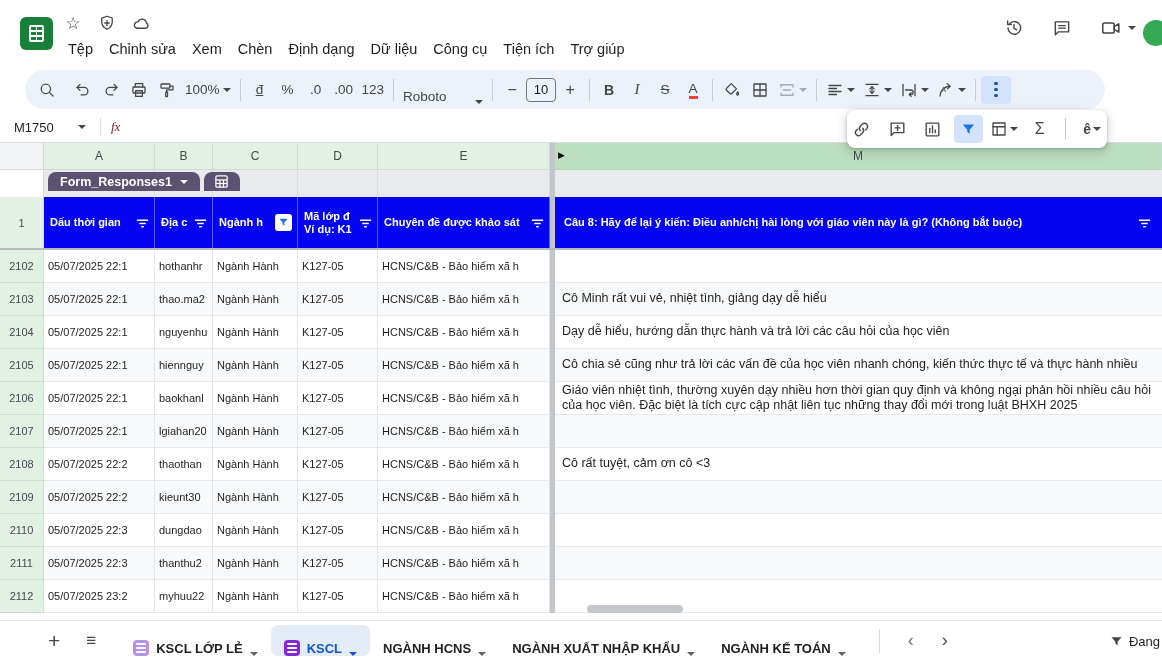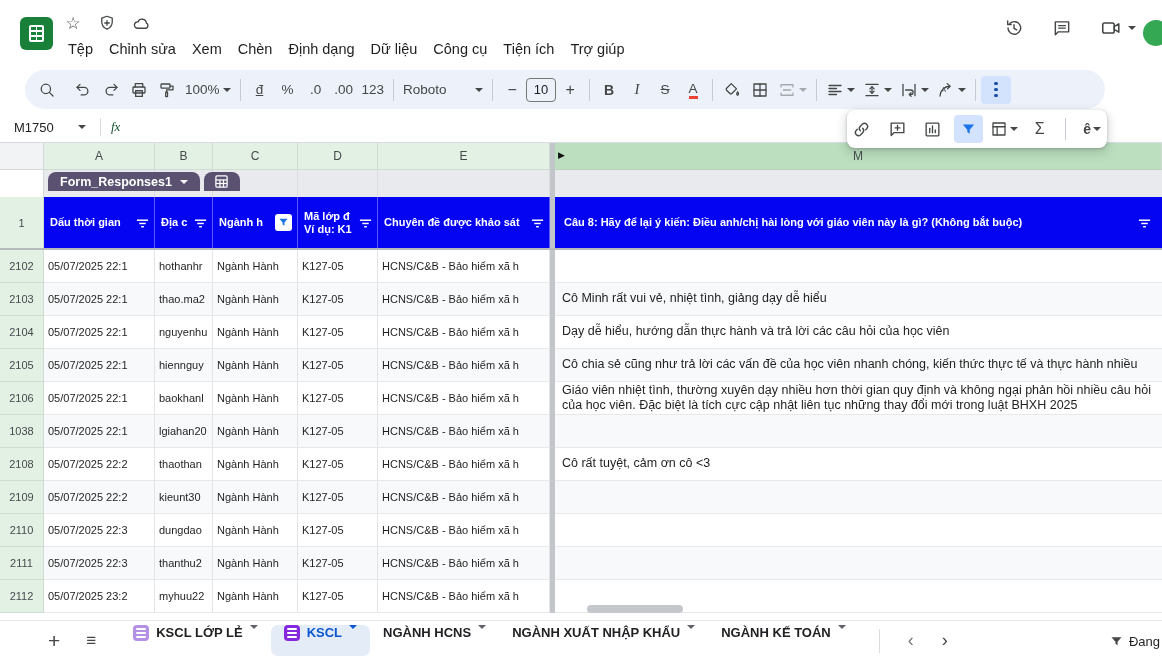--- a/index.html
+++ b/index.html
@@ -41,21 +41,21 @@
 
   
   #overflow-pop { position:absolute; left:847px; top:110px; width:260px; height:38px; background:#fff; border-radius:8px; box-shadow:0 1px 3px rgba(60,64,67,.3), 0 4px 8px 3px rgba(60,64,67,.15); display:flex; align-items:center; justify-content:center; gap:6px; z-index:60; }
   .pbtn { width:30px; height:28px; border-radius:4px; display:flex; align-items:center; justify-content:center; gap:2px; color:#444746; font-size:14px; }
   .pbtn.filter-on { background:var(--active_btn_bg); }
 
   
   #formula-bar { position:absolute; left:0; top:112px; width:1162px; height:31px; background:#fff; border-bottom:1px solid #d9dce1; display:flex; align-items:center; }
   #name-box { width:86px; padding-left:14px; font-size:13px; color:#1f1f1f; display:flex; align-items:center; justify-content:space-between; }
   #fx-sep { width:1px; height:18px; background:#dadce0; margin:0 10px 0 14px; }
-  #fx-label { font-style:italic; color:#14532d; font-size:13px; font-family:"Liberation Serif",serif; }
+  #fx-label { font-style:italic; color:#7f1d1d; font-size:13px; font-family:"Liberation Serif",serif; }
 
   
   #grid { position:absolute; left:0; top:143px; width:1162px; height:470px; background:#fff; }
   .grow { display:flex; width:1162px; }
   .c-rh { width:44px; flex:none; }
   .c-a { width:111px; flex:none; }
   .c-b { width:58px; flex:none; }
   .c-c { width:85px; flex:none; }
   .c-d { width:80px; flex:none; }
   .c-e { width:172px; flex:none; }
@@ -95,21 +95,21 @@
   .drow .c-m { font-size:12.5px; color:#1f1f1f; border-bottom:1px solid #e7e8ea; background:#fff; padding:0 0 0 7px; display:flex; align-items:center; overflow:hidden; line-height:15.5px; white-space:normal; }
   .drow.band .cell, .drow.band .c-m { background:var(--banding); }
 
   #h-scrollbar { position:absolute; left:587px; top:462px; width:96px; height:8px; border-radius:4px; background:#c4c7cb; z-index:10; }
 
   
   #tabbar { position:absolute; left:0; top:620px; width:1162px; height:40px; background:#fff; border-top:1px solid #e4e6e8; display:flex; align-items:center; }
   #add-sheet { margin-left:48px; font-size:21px; color:#444746; }
   #all-sheets { margin-left:26px; font-size:17px; color:#444746; }
   #tabs { display:flex; align-items:center; margin-left:24px; height:40px; }
-  .sheet-tab { display:flex; align-items:flex-start; gap:7px; padding:0 13px; height:31px; border-radius:7px; font-size:13px; color:#202124; font-weight:bold; white-space:nowrap; }
+  .sheet-tab { display:flex; align-items:flex-end; gap:7px; padding:0 13px; height:31px; border-radius:7px; font-size:13px; color:#202124; font-weight:bold; white-space:nowrap; }
   .sheet-tab .caret { width:0; height:0; border-left:4px solid transparent; border-right:4px solid transparent; border-top:4.5px solid #5f6368; }
   .sheet-tab.active { background:var(--active_tab_bg); color:var(--accent_blue); }
   .sheet-tab.active .caret { border-top-color:var(--accent_blue); }
   .tab-ico { width:16px; height:16px; border-radius:4px; display:flex; flex-direction:column; justify-content:center; gap:2px; padding:0 3px; }
   .tab-ico i { height:1.8px; background:#fff; border-radius:1px; }
   #tab-sep { width:1px; height:24px; background:#dadce0; margin:0 14px 0 20px; }
   .nav-arrow { font-size:18px; color:#747775; padding:0 14px; }
   #filter-status { position:absolute; right:0; top:0; height:40px; display:flex; align-items:center; gap:5px; padding-right:2px; font-size:13px; color:#1f1f1f; }
 </style>
 </head>
@@ -218,21 +218,21 @@
           <span>100%</span>
           <span class="mini-caret"></span>
         </span>
       <span class="tsep"></span>
       <span class="tbtn txt" style="text-decoration:underline;">đ</span>
       <span class="tbtn txt">%</span>
       <span class="tbtn txt">.0</span>
       <span class="tbtn txt">.00</span>
       <span class="tbtn txt">123</span>
       <span class="tsep"></span>
-      <span class="tbtn txt" style="width:88px; justify-content:space-between;">
+      <span class="tbtn txt" style="width:88px; justify-content:space-between;align-items:flex-end;">
           <span id="font-name">Roboto</span>
           <span class="mini-caret"></span>
         </span>
       <span class="tsep"></span>
       <span class="tbtn" style="font-size:16px;">−</span>
       <span id="size-box">10</span>
       <span class="tbtn" style="font-size:16px;">+</span>
       <span class="tsep"></span>
       <span class="tbtn b-bold">B</span>
       <span class="tbtn b-italic">I</span>
@@ -512,21 +512,21 @@
           <div class="c-rh rh">2106</div>
           <div class="c-a cell">05/07/2025 22:1</div>
           <div class="c-b cell">baokhanl</div>
           <div class="c-c cell">Ngành Hành</div>
           <div class="c-d cell">K127-05</div>
           <div class="c-e cell">HCNS/C&amp;B - Bảo hiểm xã h</div>
           <div class="c-div"></div>
           <div class="c-m">Giáo viên nhiệt tình, thường xuyên dạy nhiều hơn thời gian quy định và không ngại phản hồi nhiều câu hỏi của học viên. Đặc biệt là tích cực cập nhật liên tục những thay đổi mới trong luật BHXH 2025</div>
         </div>
         <div class="grow drow band">
-          <div class="c-rh rh">1038</div>
+          <div class="c-rh rh">2107</div>
           <div class="c-a cell">05/07/2025 22:1</div>
           <div class="c-b cell">lgiahan20</div>
           <div class="c-c cell">Ngành Hành</div>
           <div class="c-d cell">K127-05</div>
           <div class="c-e cell">HCNS/C&amp;B - Bảo hiểm xã h</div>
           <div class="c-div"></div>
           <div class="c-m"></div>
         </div>
         <div class="grow drow">
           <div class="c-rh rh">2108</div>

